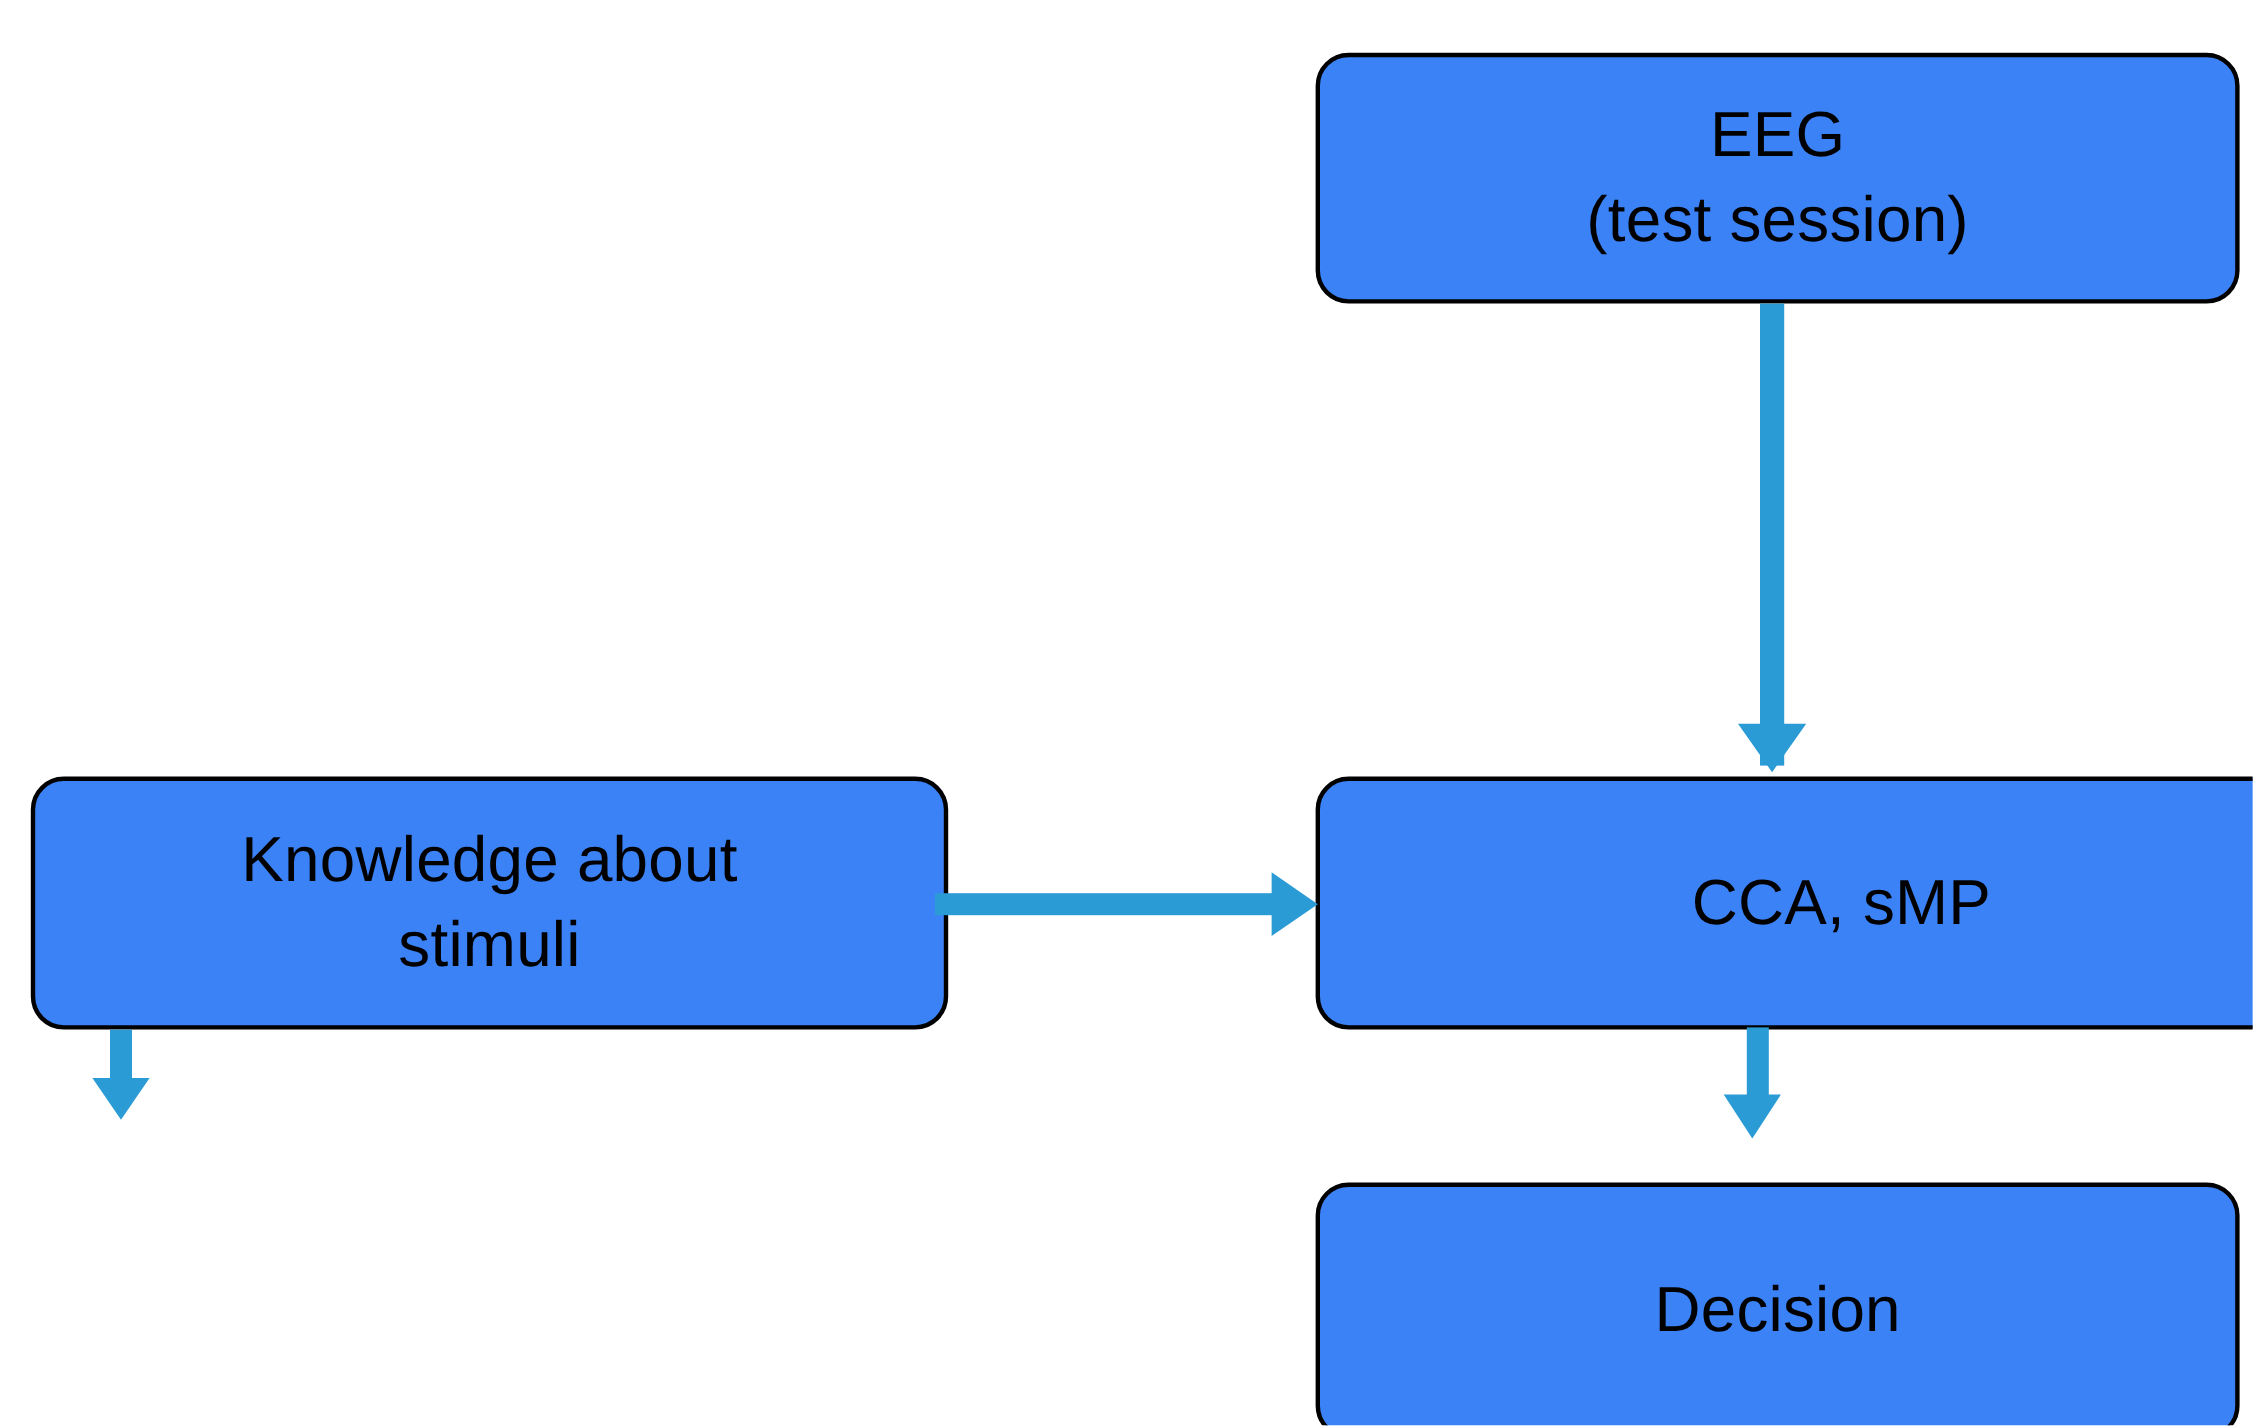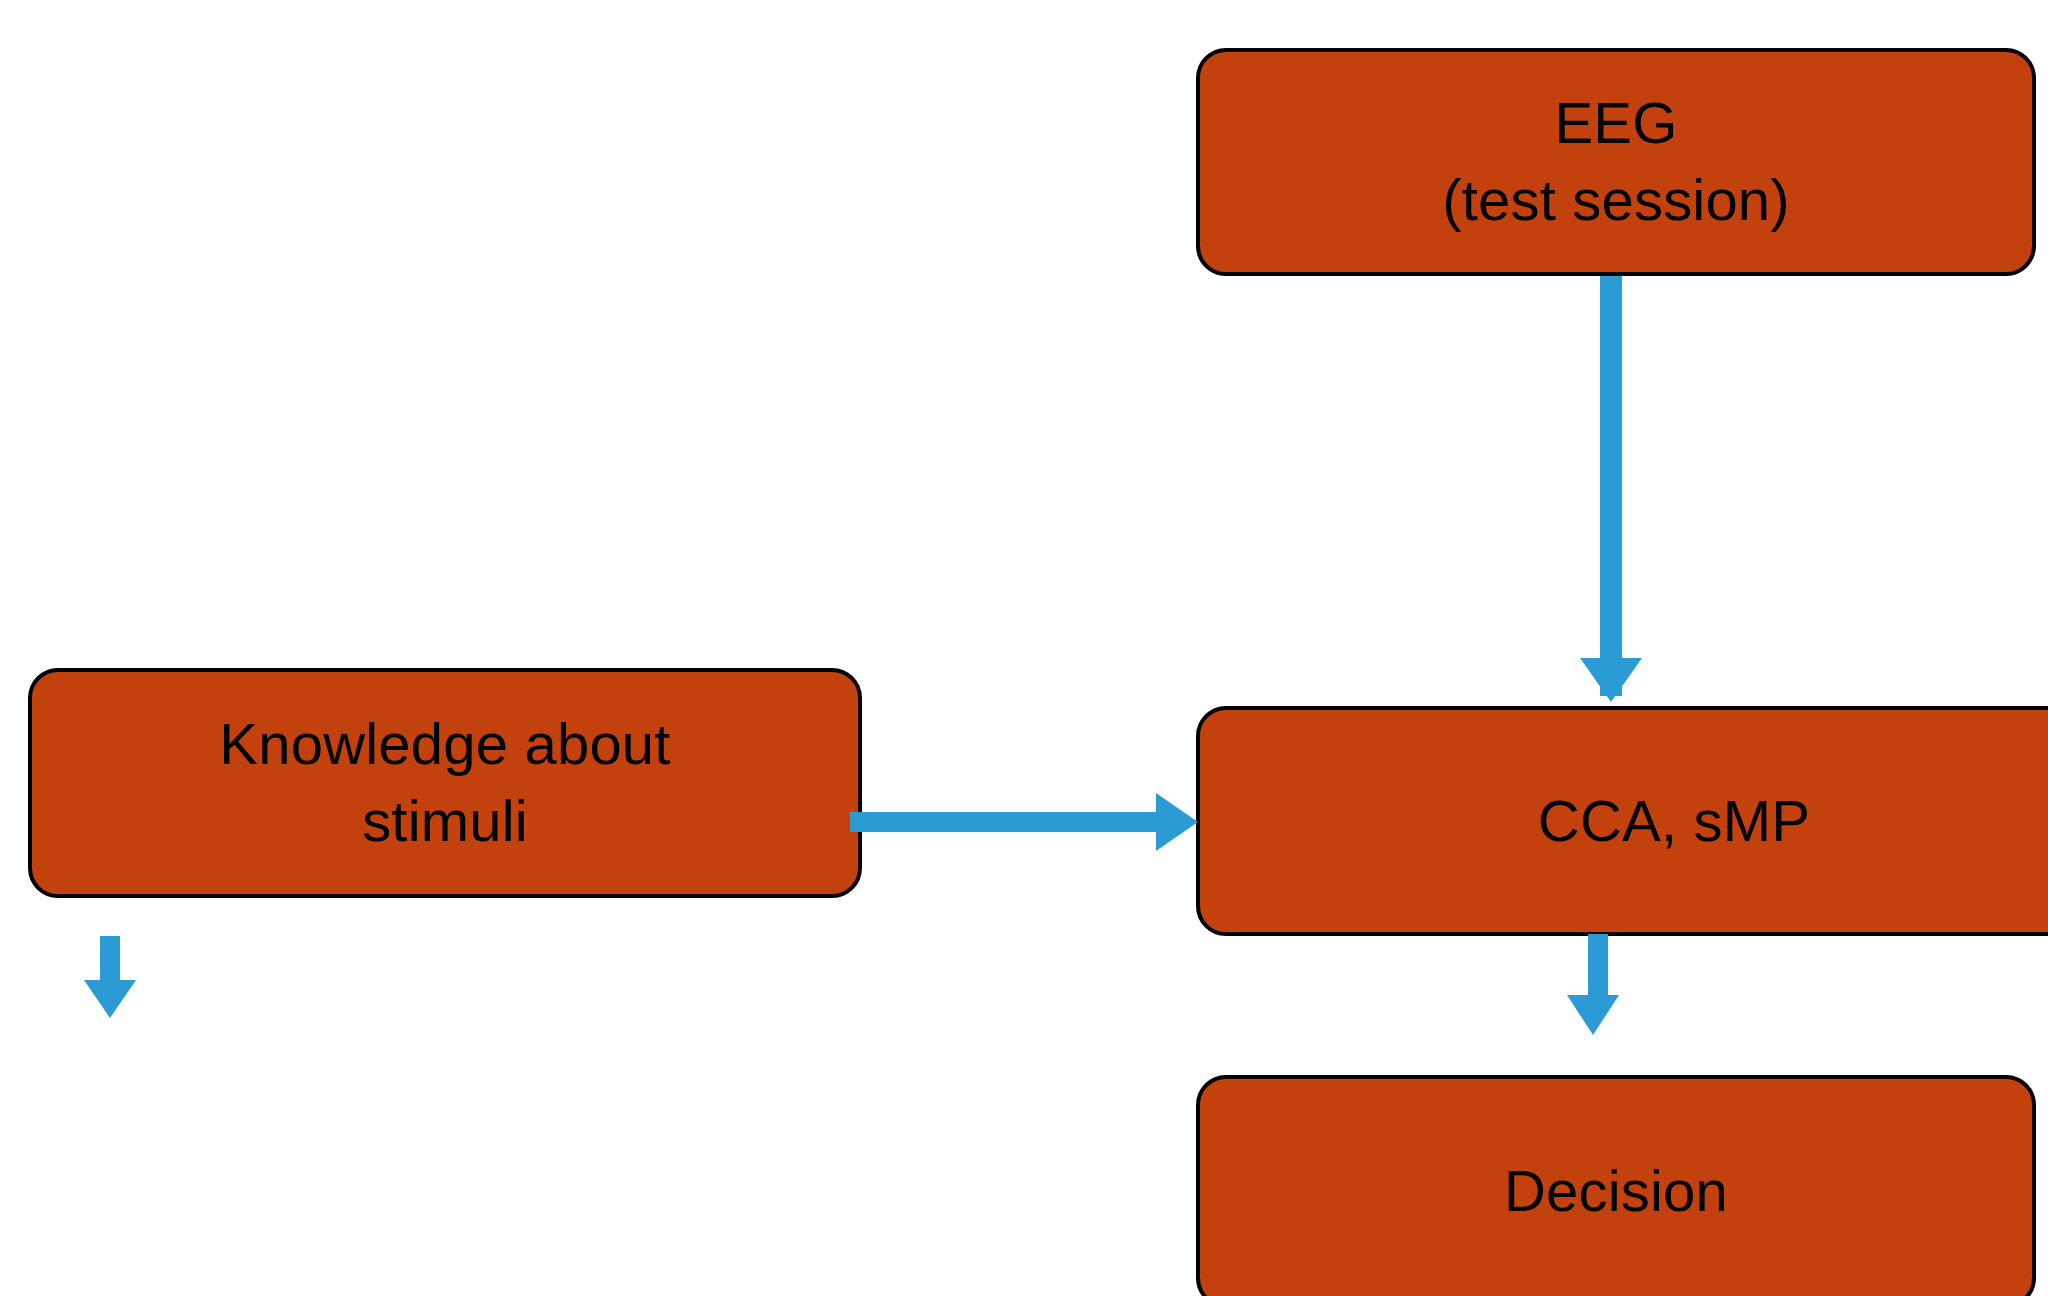--- a/index.html
+++ b/index.html
@@ -12,42 +12,42 @@
     position: relative;
     width: 2048px;
     height: 1296px;
     background: #ffffff;
     overflow: hidden;
     font-family: "Liberation Sans", "DejaVu Sans", sans-serif;
   }
   .node {
     position: absolute;
     box-sizing: border-box;
-    background: #c2410c;
+    background: #3b82f6;
     border: 4px solid #000000;
     border-radius: 30px;
     display: flex;
     flex-direction: column;
     align-items: center;
     justify-content: center;
     text-align: center;
     color: #000000;
     font-size: 58px;
     line-height: 1.32;
     letter-spacing: 0.2px;
     font-weight: 400;
   }
   .node .line {
     display: block;
     white-space: nowrap;
   }
 
   
   #node-eeg        { left: 1196px; top: 48px;   width: 840px; height: 228px; }
-  #node-knowledge  { left: 28px;   top: 668px;  width: 834px; height: 230px; }
+  #node-knowledge  { left: 28px;   top: 706px;  width: 834px; height: 230px; }
   #node-cca        { left: 1196px; top: 706px;  width: 956px; height: 230px; }
   #node-decision   { left: 1196px; top: 1075px; width: 840px; height: 233px; }
 
   
   .edge { position: absolute; }
 
   .edge .shaft-v {
     position: absolute;
     background: #2b9bd5;
   }

